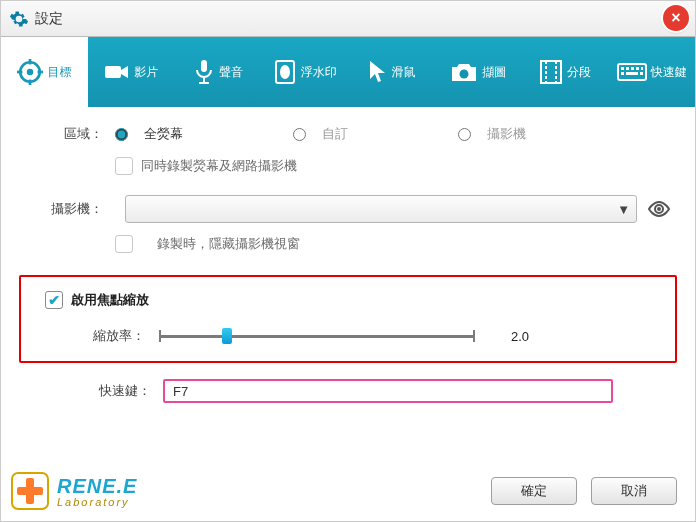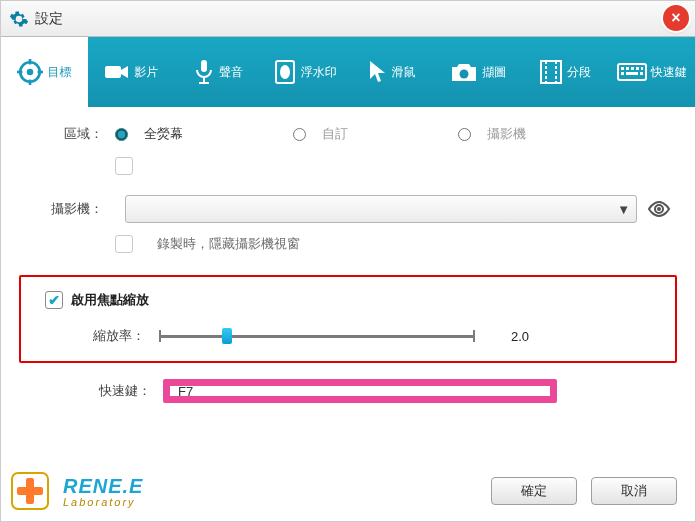--- a/index.html
+++ b/index.html
@@ -31,23 +31,23 @@
 .chkon{width:18px;height:18px;border:1px solid #8a8a8a;border-radius:3px;background:#fff;display:flex;align-items:center;justify-content:center;color:#19a7c4;font-size:14px;font-weight:bold}
 .zoomrow{display:flex;align-items:center;gap:14px;margin-left:54px}
 .zoomlbl{color:#424242}
 .slider{position:relative;flex:1;max-width:316px;height:18px}
 .track{position:absolute;top:8px;left:0;right:0;height:3px;background:#7b7b7b}
 .tick{position:absolute;top:3px;width:2px;height:12px;background:#7b7b7b}
 .thumb{position:absolute;top:1px;width:10px;height:16px;background:linear-gradient(#35caf1,#0b9bd6);border-radius:2px}
 .zoomval{width:40px;text-align:right;color:#222;margin-right:6px}
 .hotkeyrow{display:flex;align-items:center;margin-left:54px}
 .hotkeyrow .lbl{width:72px}
-.hotkeyin{width:394px;height:24px;border:7px solid #ec4899;border-radius:2px;padding:0 8px;font-size:13px;color:#333;background:#fff}
+.hotkeyin{width:450px;height:24px;border:2px solid #ec4899;border-radius:2px;padding:0 8px;font-size:13px;color:#333;background:#fff}
 .footer{position:absolute;left:0;right:0;bottom:0;height:60px;display:flex;align-items:center;padding:0 18px 0 8px}
-.logo{display:flex;align-items:center;gap:12px}
+.logo{display:flex;align-items:center;gap:6px}
 .logotxt{font-family:"Arial";letter-spacing:1px}
 .logotxt .rene{font-size:20px;font-weight:bold;color:#1ea6d2;font-style:italic}
 .logotxt .lab{font-size:11px;color:#b28900;font-style:italic;letter-spacing:2px;margin-top:-2px}
 .btns{margin-left:auto;display:flex;gap:14px}
 .dlgbtn{width:86px;height:28px;border:1px solid #9e9e9e;border-radius:4px;background:linear-gradient(#fdfdfd,#e3e3e3);color:#2f2f2f;font-size:13px;cursor:pointer;display:flex;align-items:center;justify-content:center}
 svg{display:block}
 </style>
 </head>
 <body>
 
@@ -168,20 +168,21 @@
         </label>
    <label class="radio rdim">
           <input type="radio" style="">
           <span>攝影機</span>
         </label>
   </div>
  </div>
 
  <div class="chkline">
   <span class="fakechk"></span>
+  <span>同時錄製熒幕及網路攝影機</span>
  </div>
 
  <div class="camrow">
   <span class="lbl">攝影機：</span>
   <div class="combo">
         <span>▼</span>
       </div>
   <span class="eye">
    <svg width="24" height="24" viewBox="0 0 24 24">
           <path d="M12 5C6 5 2 12 2 12s4 7 10 7 10-7 10-7-4-7-10-7zm0 11a4 4 0 1 1 0-8 4 4 0 0 1 0 8z" fill="none" stroke="#555" stroke-width="2"></path>

